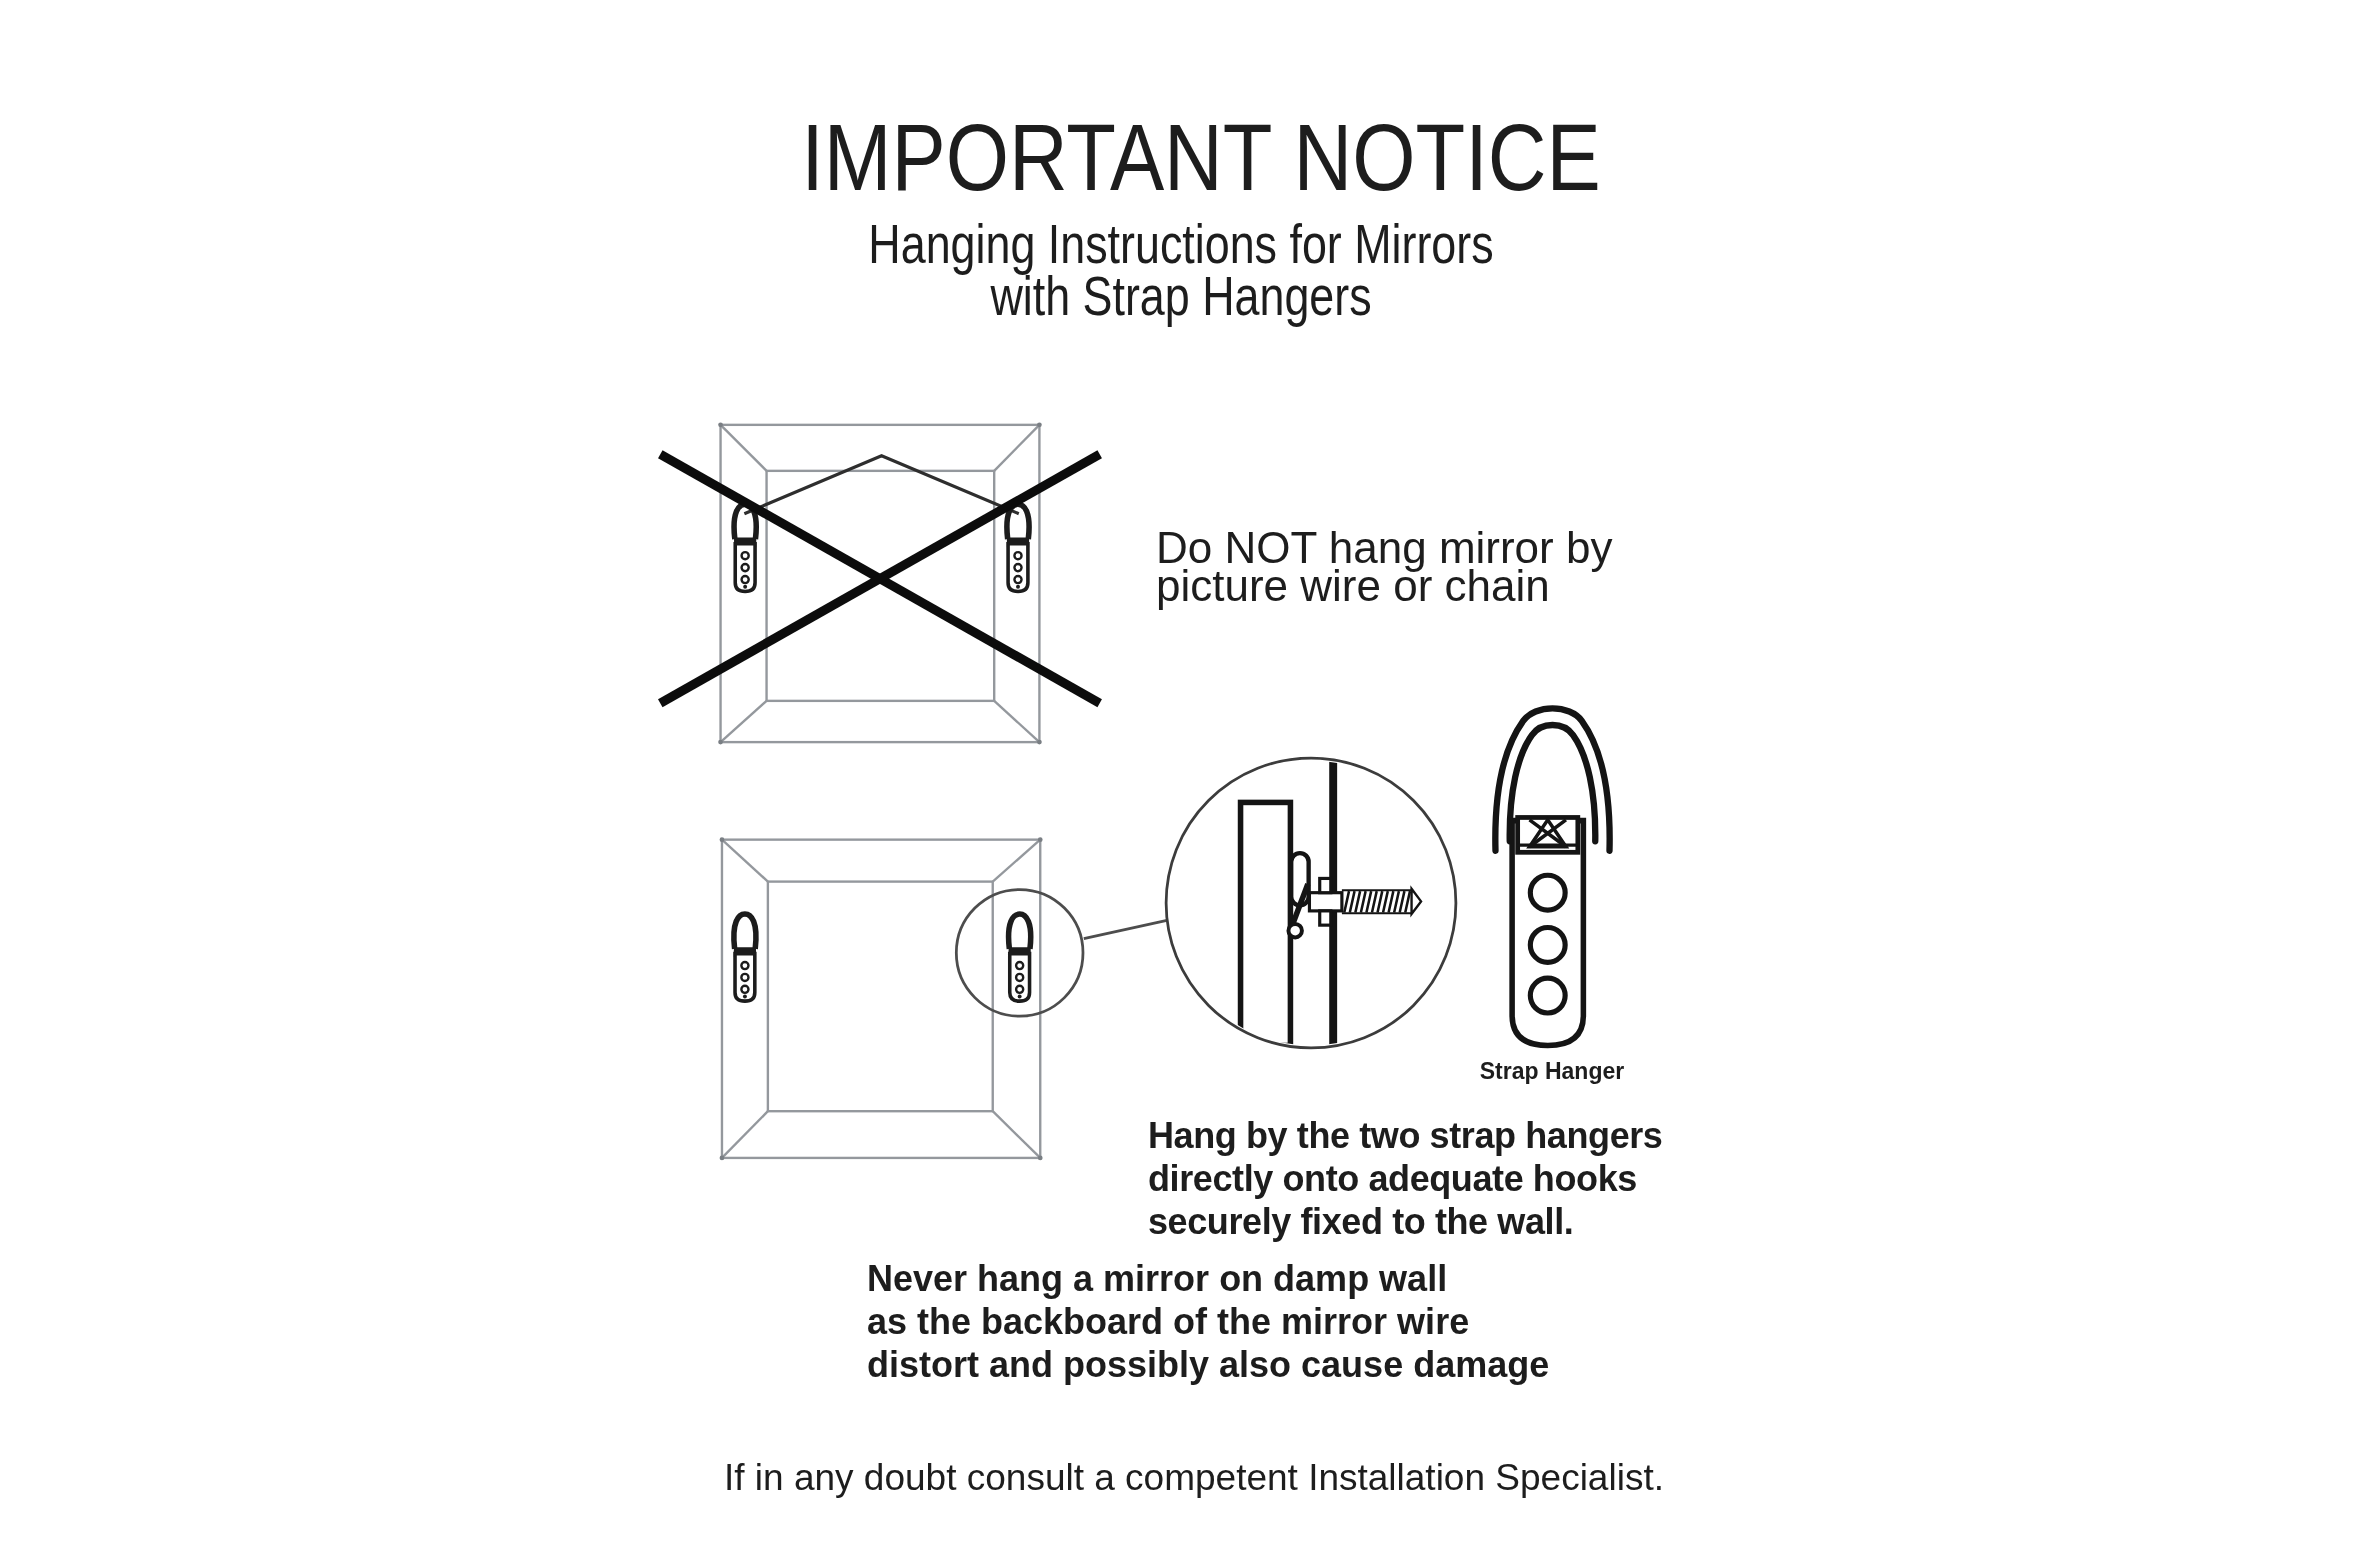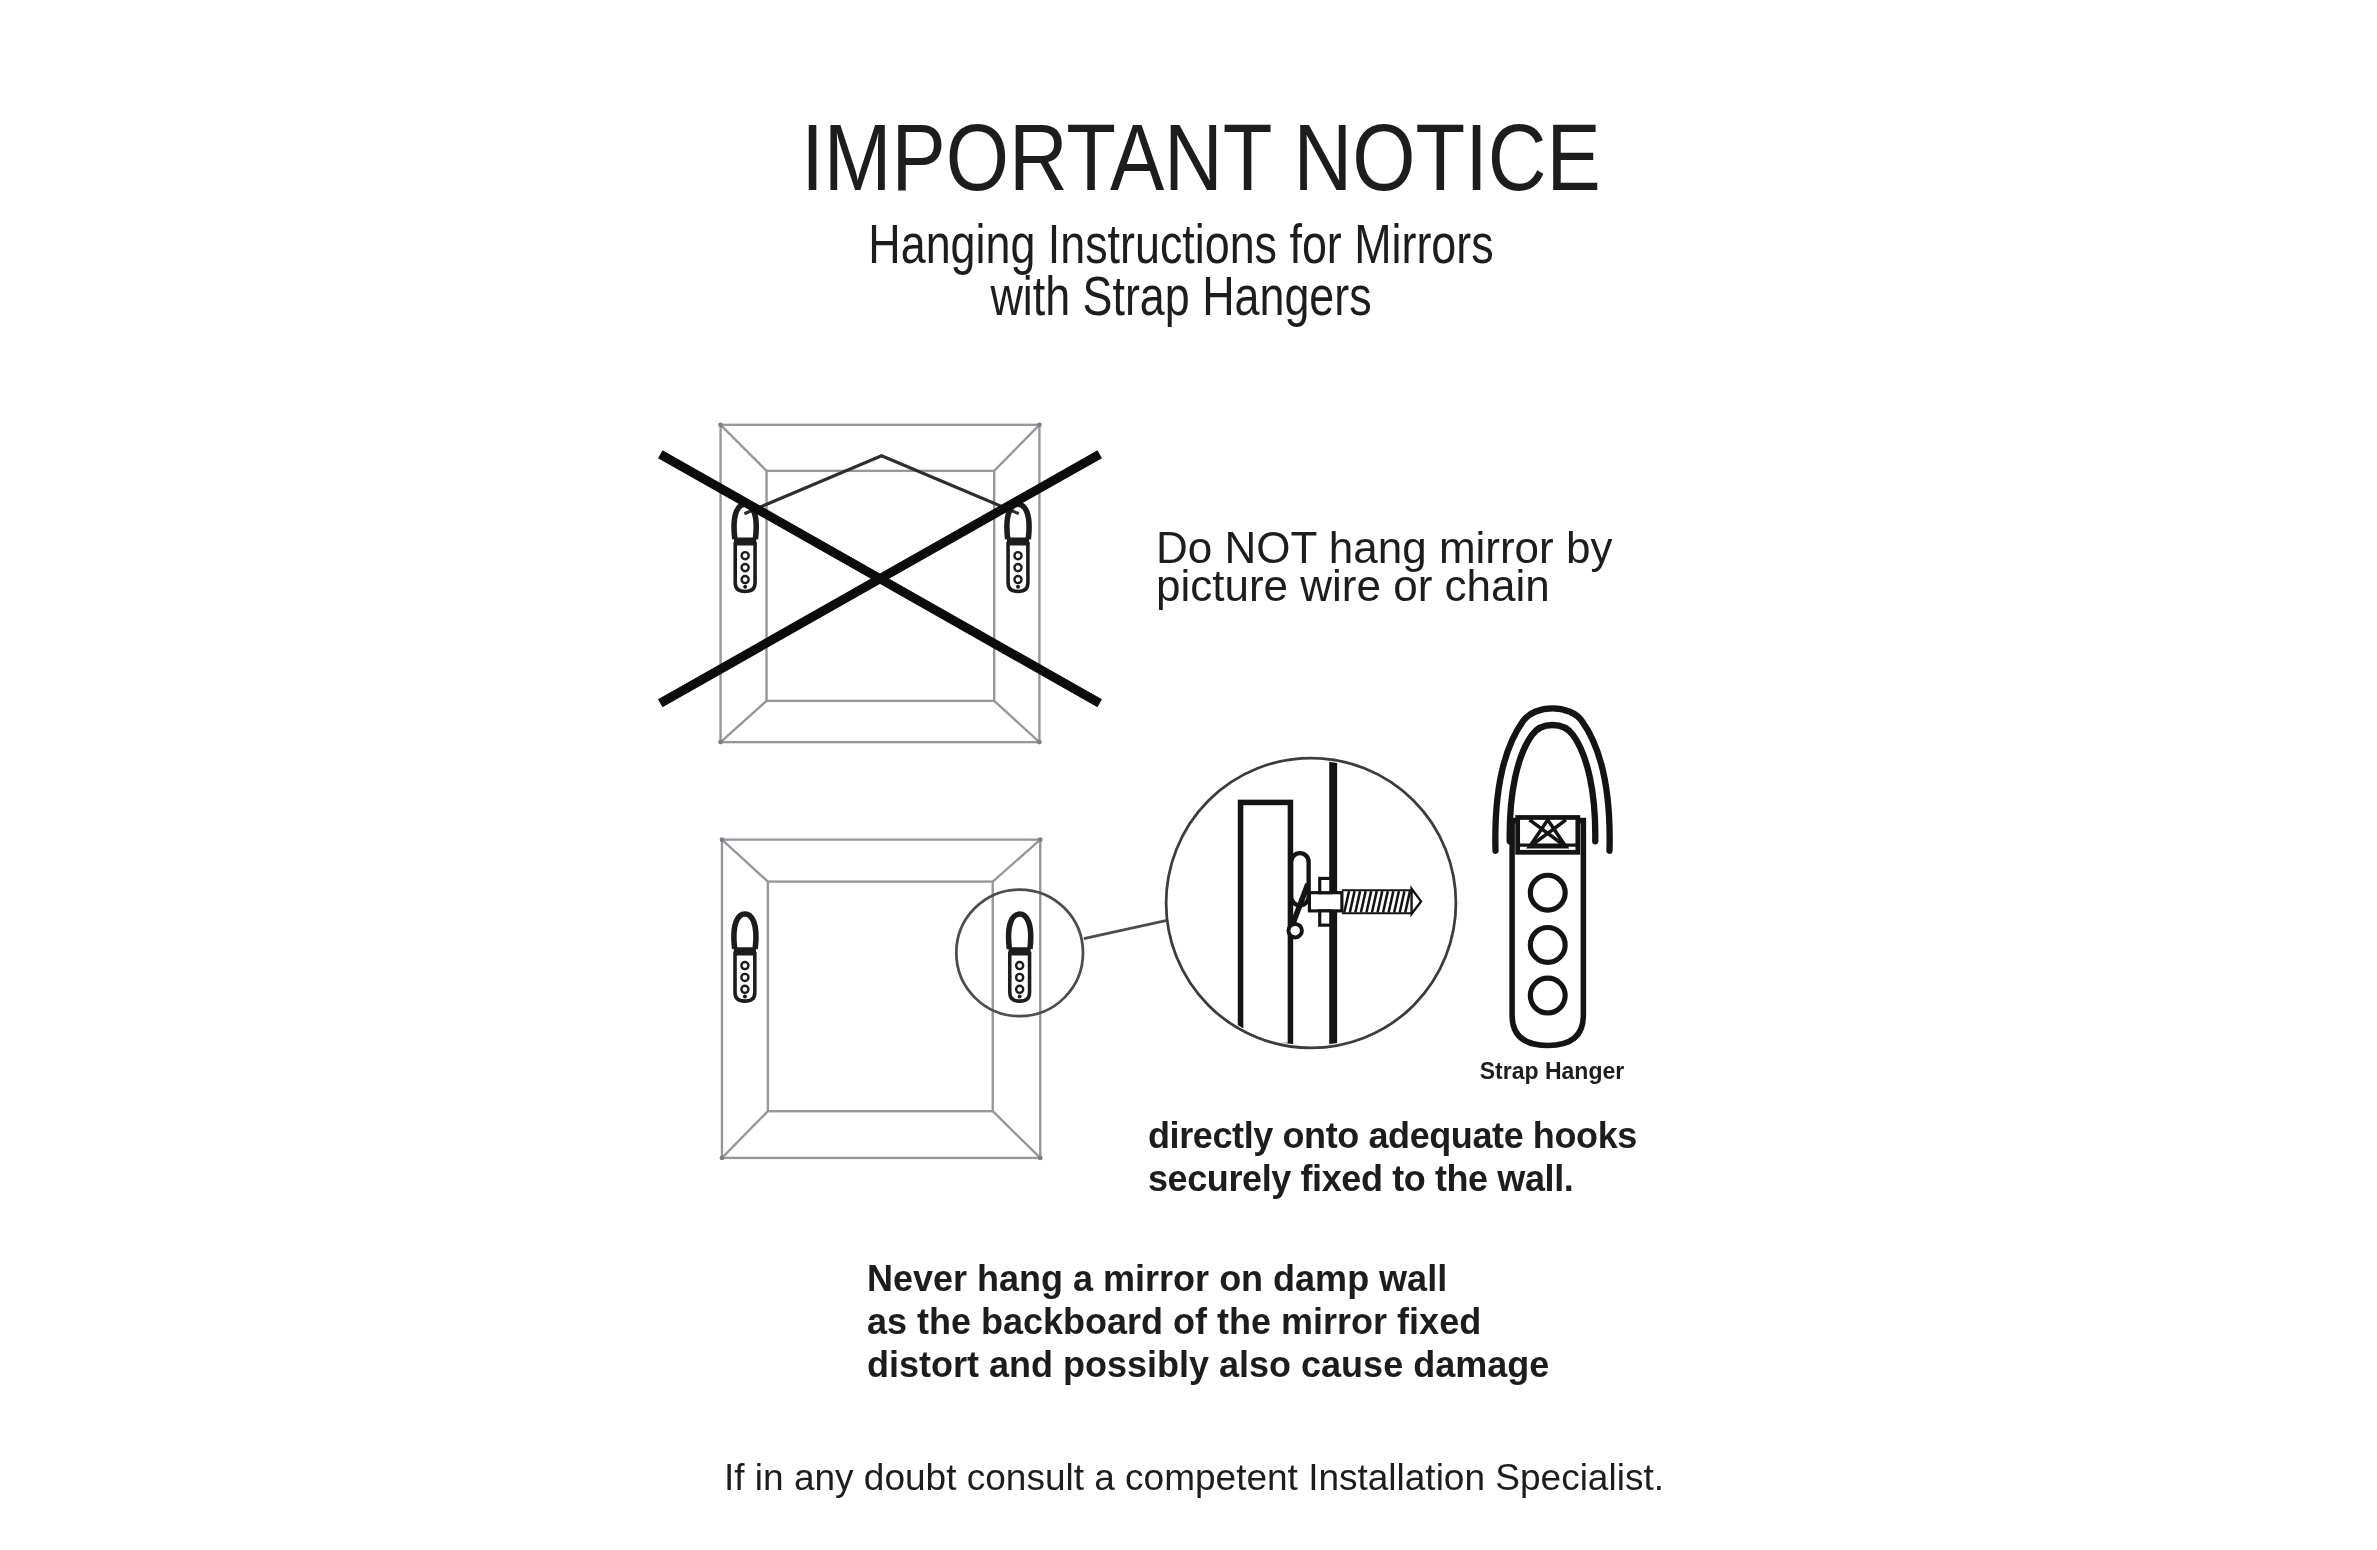--- a/index.html
+++ b/index.html
@@ -186,26 +186,27 @@
       <path d="M1931 989 L1977 1023 M1977 989 L1931 1023" fill="none" stroke="#141414" stroke-width="4.5"></path>
       <circle cx="1954" cy="1081" r="22" fill="#ffffff" stroke="#141414" stroke-width="6.5"></circle>
       <circle cx="1954" cy="1147" r="22" fill="#ffffff" stroke="#141414" stroke-width="6.5"></circle>
       <circle cx="1954" cy="1211" r="22" fill="#ffffff" stroke="#141414" stroke-width="6.5"></circle>
     </g>
   </svg>
 
   <div id="strap-hanger-label" class="txt">Strap Hanger</div>
 
   <div id="hang-by-text" class="txt">
+    <div>Hang by the two strap hangers</div>
     <div>directly onto adequate hooks</div>
     <div>securely fixed to the wall.</div>
   </div>
 
   <div id="damp-wall-text" class="txt">
     <div>Never hang a mirror on damp wall</div>
-    <div>as the backboard of the mirror fixed</div>
+    <div>as the backboard of the mirror wire</div>
     <div>distort and possibly also cause damage</div>
   </div>
 
   <div id="footer-text" class="txt">If in any doubt consult a competent Installation Specialist.</div>
 
 </div>
 
 
 </body></html>

